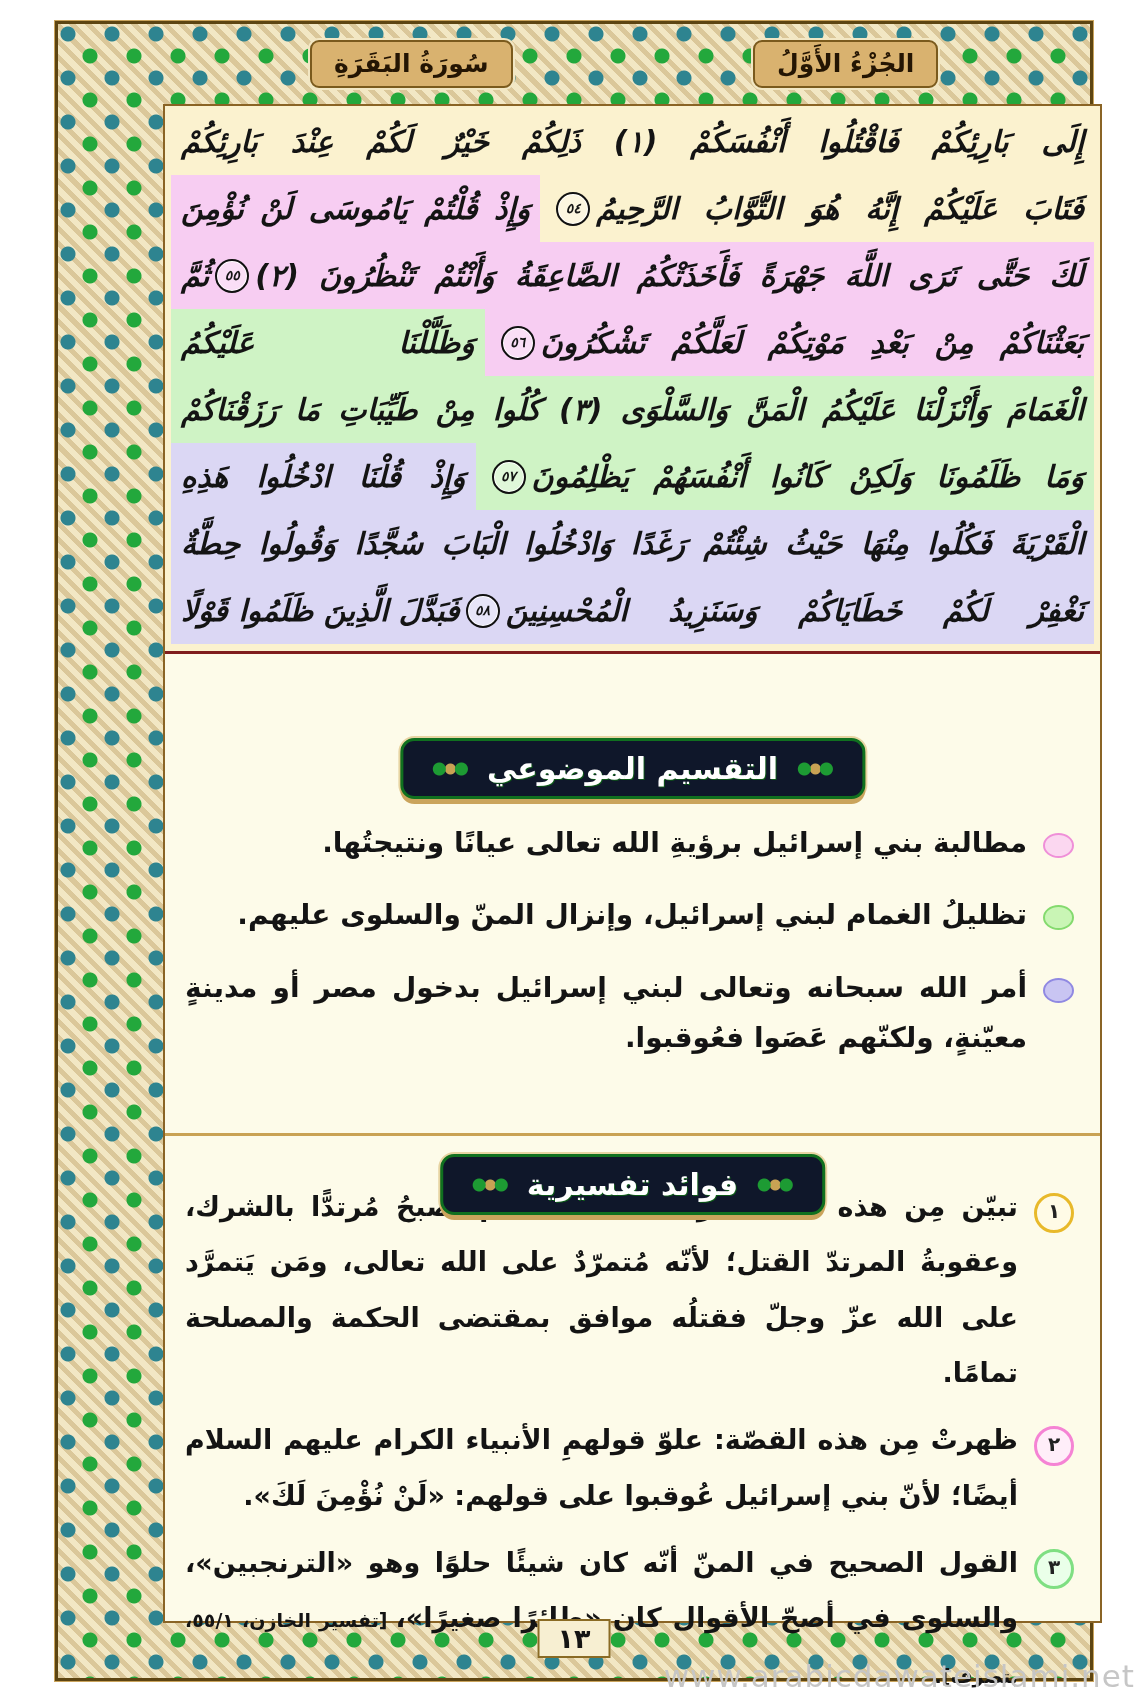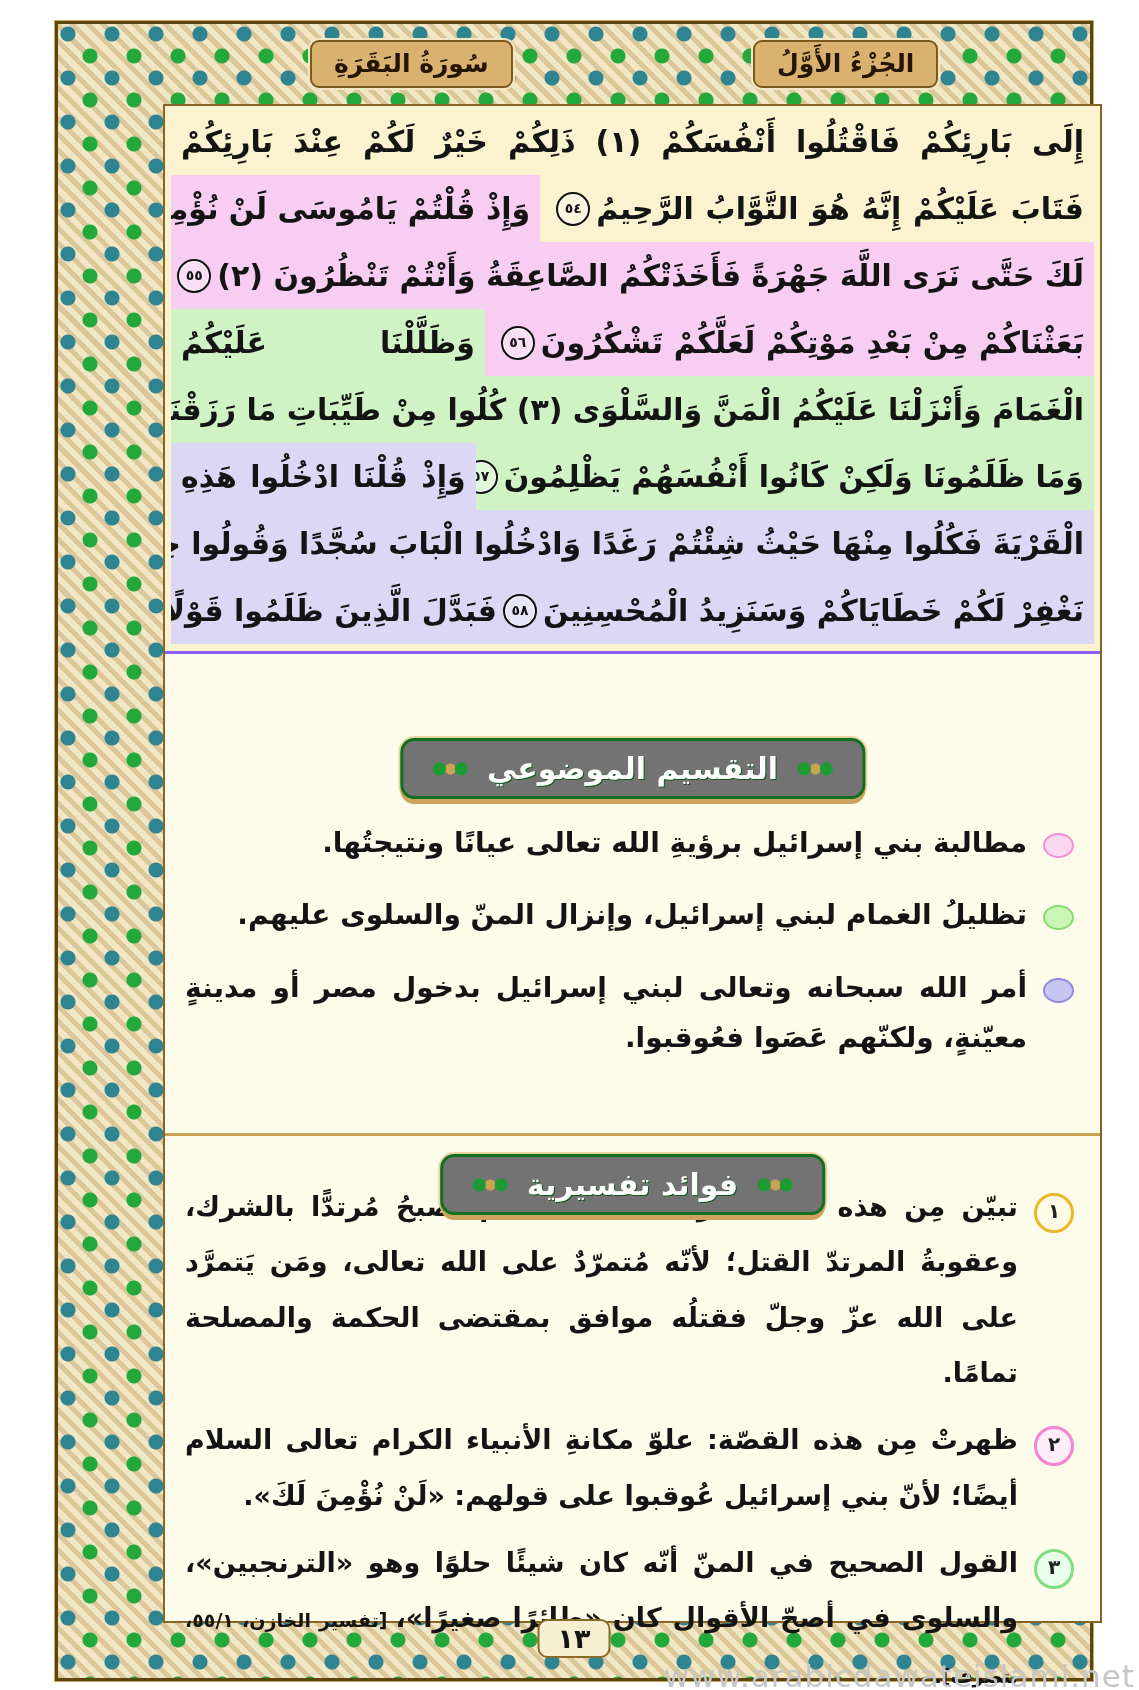--- a/index.html
+++ b/index.html
@@ -20,37 +20,37 @@
 
   
   .hdr-label{position:absolute;top:16px;height:40px;background:#d9b26f;border:2px solid #7a5a1d;
     border-radius:9px;color:#241503;font-size:25px;font-weight:bold;line-height:40px;
     padding:2px 22px;text-align:center;box-shadow:0 0 0 2px #f2e7c4;}
   .hdr-juz{left:695px;}
   .hdr-surah{left:252px;}
 
   
   .quran{position:absolute;left:0;top:0;width:935px;height:548px;background:#fbf2cf;
-    border-bottom:3px solid #8b5cf6;box-sizing:border-box;padding:2px 6px;}
+    border-bottom:3px solid #7f1d1d;box-sizing:border-box;padding:2px 6px;font-style:italic;}
   .qline{display:flex;direction:rtl;align-items:stretch;height:67px;}
   .seg{display:flex;align-items:center;box-sizing:border-box;padding:0 10px;
     font-size:30px;font-weight:bold;letter-spacing:0px;white-space:nowrap;overflow:hidden;}
   .seg .t{flex:1 1 auto;text-align:justify;text-align-last:justify;}
   .seg .t2{flex:0 0 auto;}
   .bg-plain{background:transparent;}
   .bg-pink{background:#f7cdf2;}
   .bg-green{background:#cff3c5;}
   .bg-purple{background:#dbd7f4;}
   .seal{flex:0 0 auto;display:inline-block;width:30px;height:30px;margin:9px 6px;
     border:2px solid #111;border-radius:50%;box-shadow:0 0 0 1px #fff inset;
     font-size:14px;line-height:28px;text-align:center;font-weight:bold;background:rgba(255,255,255,.35);}
 
   
   .banner{position:absolute;left:50%;transform:translateX(-50%);
-    background:#737373;border:3px solid #10701f;border-radius:14px;
+    background:#0f172a;border:3px solid #10701f;border-radius:14px;
     box-shadow:0 5px 0 #caa45c, 0 0 0 2px #e7d4a2;
     color:#ffffff;font-weight:bold;text-align:center;display:flex;align-items:center;gap:14px;
     padding:10px 24px;z-index:5;}
   .banner .lbl{font-size:30px;letter-spacing:1px;text-shadow:1px 1px 0 #0d5a18;}
   .orn{width:46px;height:26px;flex:0 0 auto;background:
     radial-gradient(circle 7px at 26% 50%, #1d9b33 0 6px, transparent 7px),
     radial-gradient(circle 7px at 74% 50%, #1d9b33 0 6px, transparent 7px),
     radial-gradient(circle 6px at 50% 50%, #c9a254 0 5px, transparent 6px);}
   .banner1{top:632px;}
   .banner2{top:1048px;}
@@ -72,21 +72,21 @@
     line-height:2.05;margin-bottom:12px;text-align:justify;}
   .numcircle{flex:0 0 auto;width:34px;height:34px;border-radius:50%;margin-top:14px;
     text-align:center;line-height:30px;font-size:20px;font-weight:bold;color:#222;}
   .num-gold{border:3px solid #e8b92a;background:#fffbe6;}
   .num-pink{border:3px solid #f583d4;background:#ffeef9;}
   .num-green{border:3px solid #7fdf82;background:#eaffe9;}
   .citation{font-size:19px;}
 
   
   .pagenum{position:absolute;left:50%;bottom:20px;transform:translateX(-50%);
-    background:#f7efd2;border:2px solid #8a6b25;border-radius:10px;
+    background:#f7efd2;border:2px solid #8a6b25;border-radius:0;
     padding:2px 18px;font-size:27px;font-weight:bold;z-index:6;}
   .watermark{position:absolute;right:4px;bottom:-4px;direction:ltr;
     font-size:31px;color:#c6c6c6;letter-spacing:1px;z-index:7;}
 </style>
 </head>
 <body>
 
 <div class="page">
 
   <div class="frame-box">
@@ -184,21 +184,21 @@
         <span class="orn"></span>
       </div>
 
       <div class="notes" id="notes-list">
           <div class="note">
             <span class="numcircle num-gold">١</span>
             <span>تبيّن مِن هذه الآية الكريمة: أنّ المسلمَ يُصبحُ مُرتدًّا بالشرك، وعقوبةُ المرتدّ القتل؛ لأنّه مُتمرّدٌ على الله تعالى، ومَن يَتمرَّد على الله عزّ وجلّ فقتلُه موافق بمقتضى الحكمة والمصلحة تمامًا.</span>
           </div>
           <div class="note">
             <span class="numcircle num-pink">٢</span>
-            <span>ظهرتْ مِن هذه القصّة: علوّ مكانةِ الأنبياء الكرام تعالى السلام أيضًا؛ لأنّ بني إسرائيل عُوقبوا على قولهم: «لَنْ نُؤْمِنَ لَكَ».</span>
+            <span>ظهرتْ مِن هذه القصّة: علوّ قولهمِ الأنبياء الكرام عليهم السلام أيضًا؛ لأنّ بني إسرائيل عُوقبوا على قولهم: «لَنْ نُؤْمِنَ لَكَ».</span>
           </div>
           <div class="note">
             <span class="numcircle num-green">٣</span>
             <span>القول الصحيح في المنّ أنّه كان شيئًا حلوًا وهو «الترنجبين»، والسلوى في أصحّ الأقوال كان «طائرًا صغيرًا»،<span class="citation"> [تفسير الخازن، ٥٥/١، بتصرف].</span></span>
           </div>
         </div>
 
     </div>
 
     <div class="pagenum">١٣</div>

